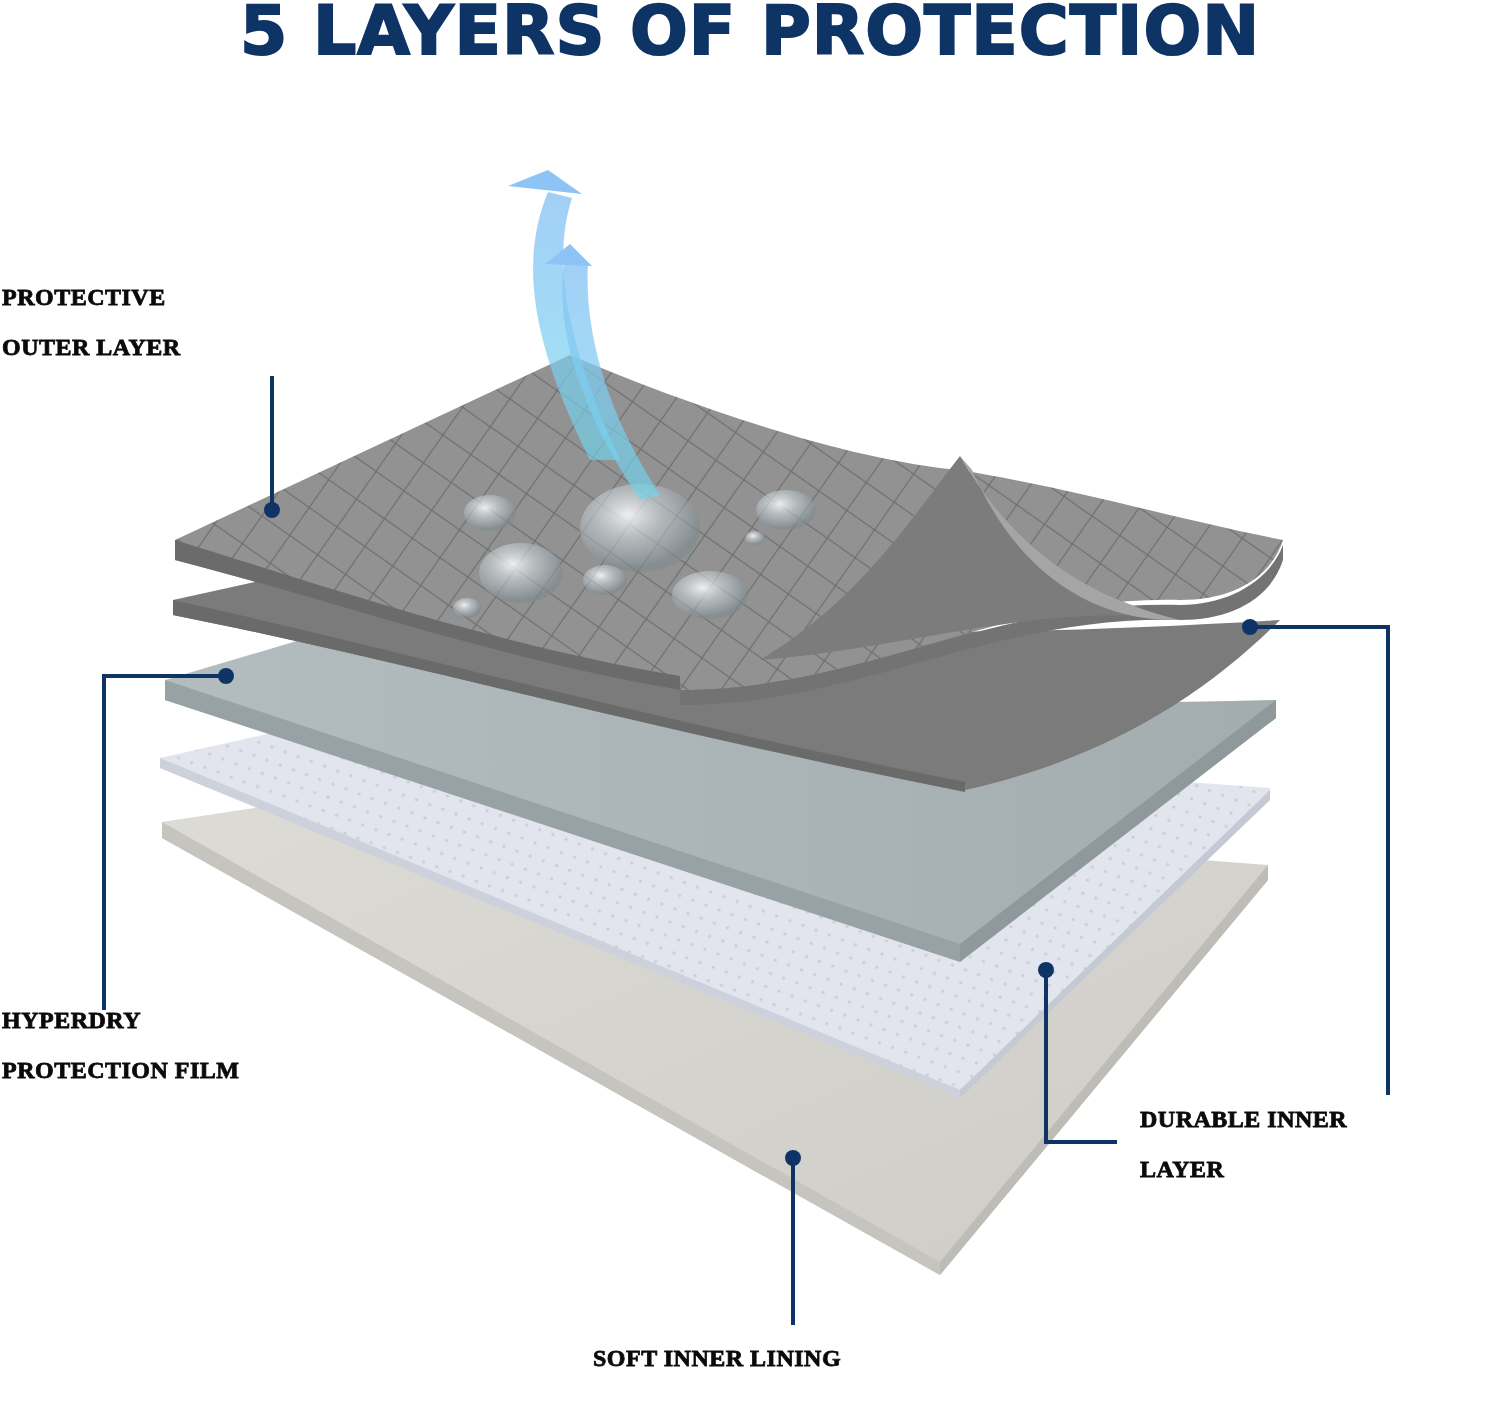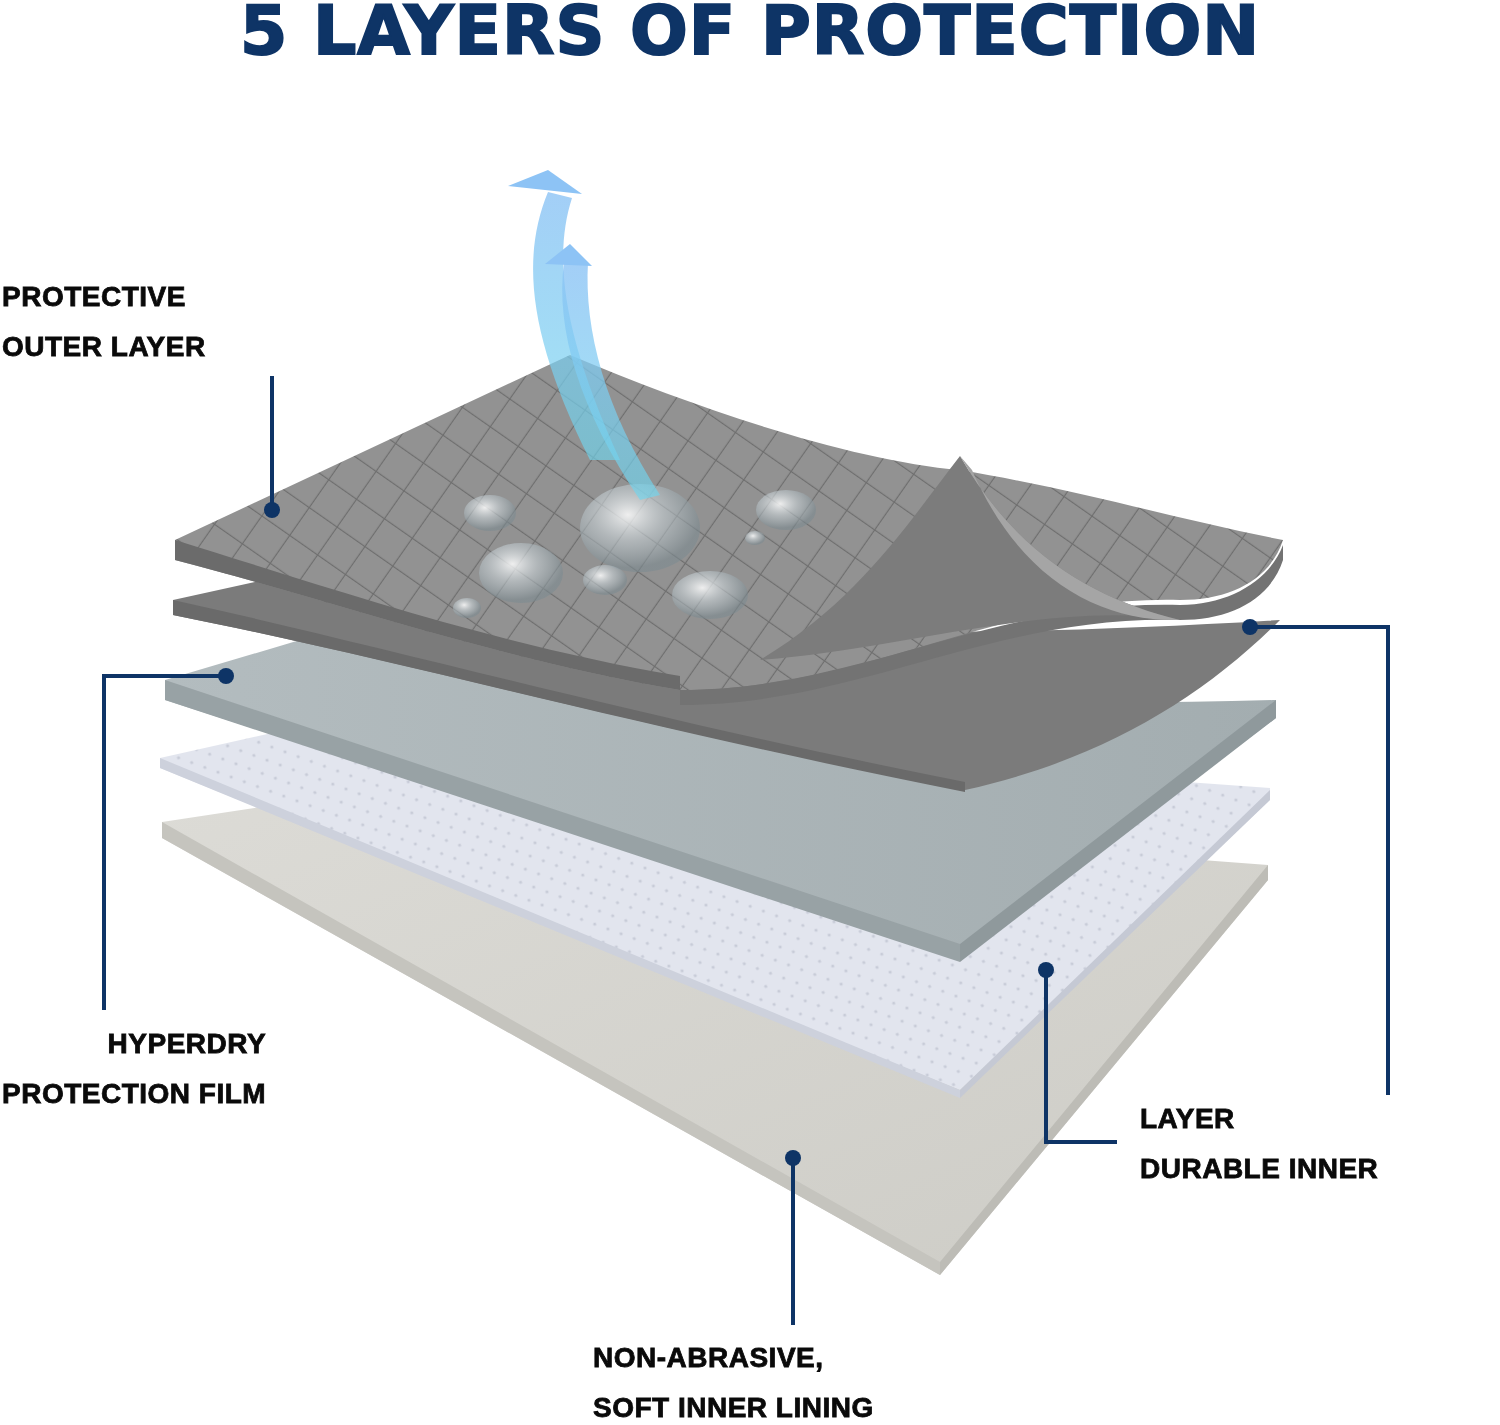--- a/index.html
+++ b/index.html
@@ -5,22 +5,22 @@
     html, body { margin: 0; padding: 0; background: #ffffff; }
     body { width: 1500px; height: 1425px; position: relative; overflow: hidden;
            font-family: "DejaVu Sans", "Liberation Sans", sans-serif; }
     .title {
       position: absolute; left: 0; top: -14px; width: 1500px; text-align: center;
       font-family: "DejaVu Sans", sans-serif; font-weight: 900; font-size: 68px;
       letter-spacing: 1px; color: #0e3466; -webkit-text-stroke: 2px #0e3466;
       line-height: 90px; white-space: nowrap;
     }
     .label {
-      position: absolute; font-family: Liberation Sans, sans-serif; font-weight: 900;
-      font-size: 28px; line-height: 50px; color: #0a0a0a; -webkit-text-stroke: 0.8px #0a0a0a;
+      position: absolute; font-family: Liberation Serif, serif; font-weight: 900;
+      font-size: 24px; line-height: 50px; color: #0a0a0a; -webkit-text-stroke: 0.8px #0a0a0a;
       white-space: nowrap; letter-spacing: 0.5px;
     }
     .label span { display: block; }
     svg.art { position: absolute; left: 0; top: 0; }
   </style>
 </head>
 <body>
 
 <div class="title">5 LAYERS OF PROTECTION</div>
 
@@ -118,26 +118,25 @@
     <circle cx="1046" cy="970" r="8"></circle>
     <circle cx="793" cy="1158" r="8"></circle>
   </g>
 </svg>
 
 <div class="label" style="left:2px; top:272px;">
   <span>PROTECTIVE</span>
   <span>OUTER LAYER</span>
 </div>
 
-<div class="label" style="left:2px; top:1019px;text-align:right;">
+<div class="label" style="left:2px; top:995px;">
   <span>HYPERDRY</span>
   <span>PROTECTION FILM</span>
 </div>
 
 <div class="label" style="left:1140px; top:1094px;">
+  <span>DURABLE INNER</span>
   <span>LAYER</span>
-  <span>DURABLE INNER</span>
 </div>
 
 <div class="label" style="left:593px; top:1333px;">
-  <span>NON-ABRASIVE,</span>
   <span>SOFT INNER LINING</span>
 </div>
 
 </body></html>

